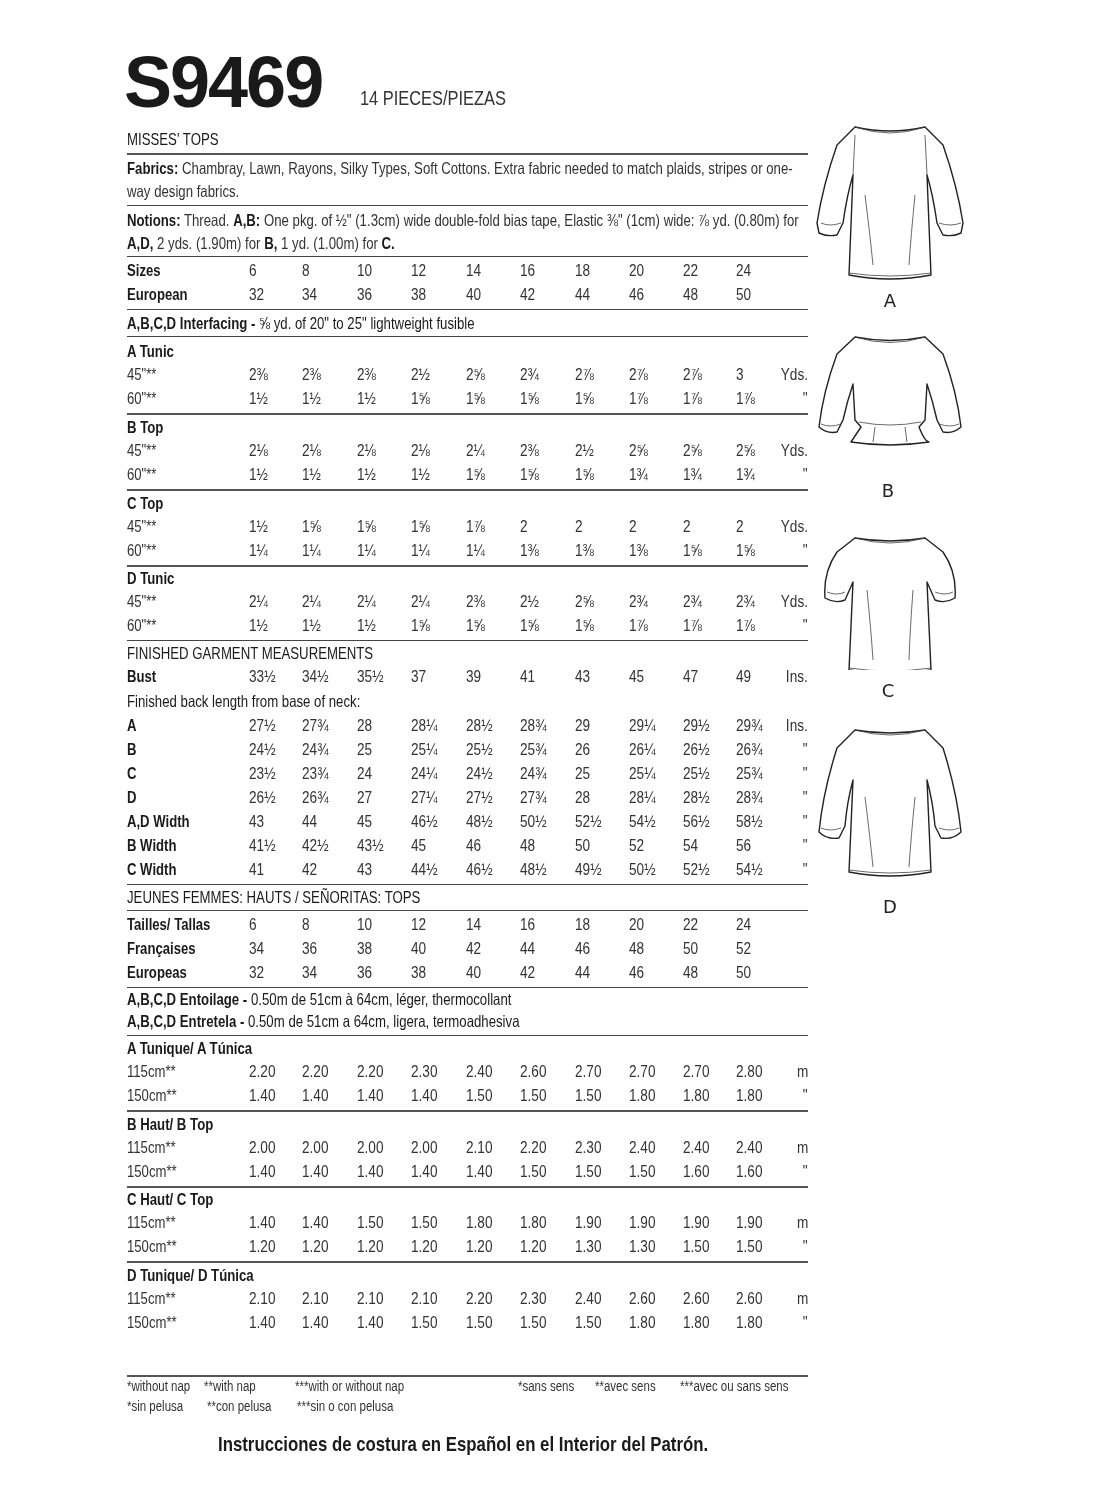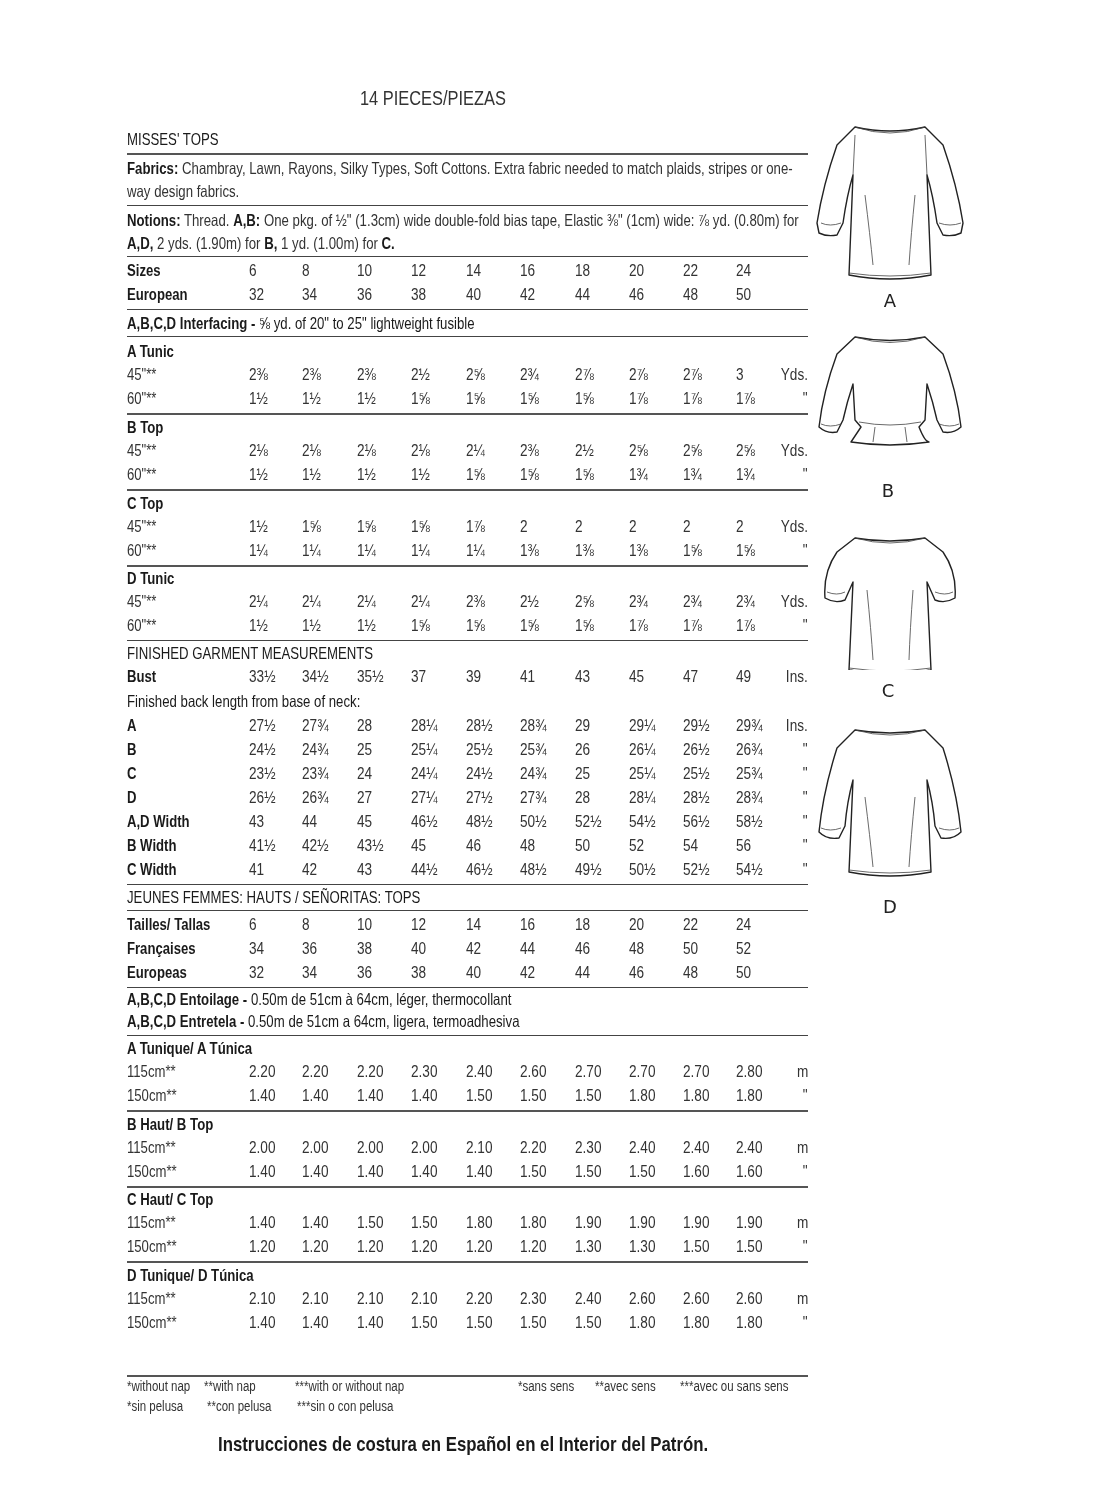--- a/index.html
+++ b/index.html
@@ -22,20 +22,21 @@
     .instr { position: absolute; left: 218px; top: 1432px; font-family: "Liberation Sans", sans-serif; font-weight: bold; font-size: 21px; white-space: nowrap; transform: scaleX(0.80); transform-origin: left top; color: #1a1a1a; }
     .garment { position: absolute; left: 815px; width: 150px; }
     .garment svg { display: block; }
     .glabel { position: absolute; font-family: "DejaVu Sans", sans-serif; font-size: 18px; color: #222; width: 20px; text-align: center; }
   </style>
 </head>
 <body>
 
 <div class="page">
 
+  <div class="title">S9469</div>
   <div class="pieces">14 PIECES/PIEZAS</div>
   <div class="heading" style="top:130px;">MISSES' TOPS</div>
   <div class="rule" style="top:153px;"></div>
 
   <div class="textblock" style="top:157px;">
     <b>Fabrics:</b>
     <span>Chambray, Lawn, Rayons, Silky Types, Soft Cottons. Extra fabric needed to match plaids, stripes or one-way design fabrics.</span>
   </div>
   <div class="rule thin" style="top:205px;"></div>
 

